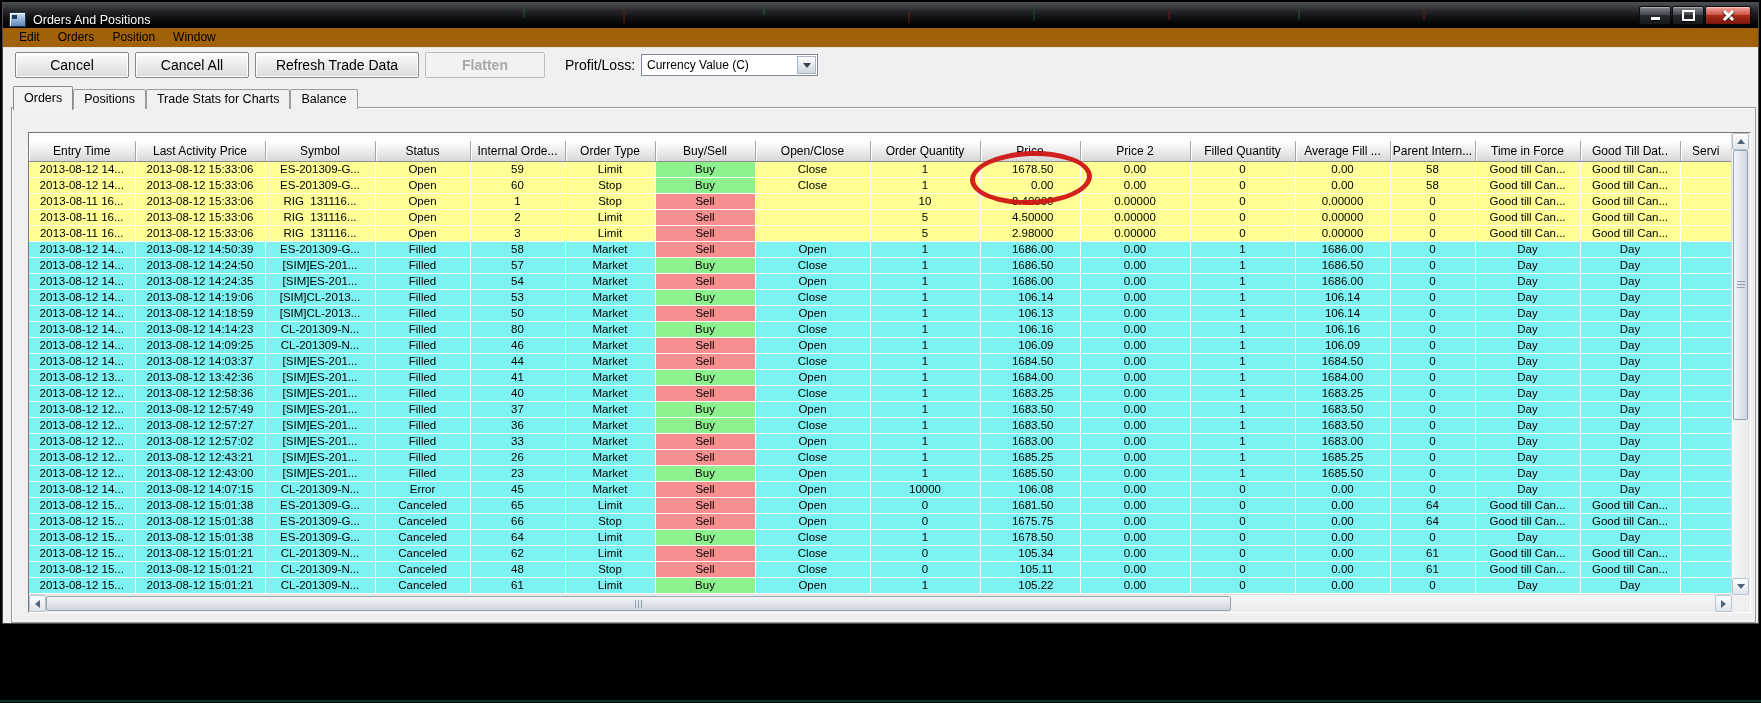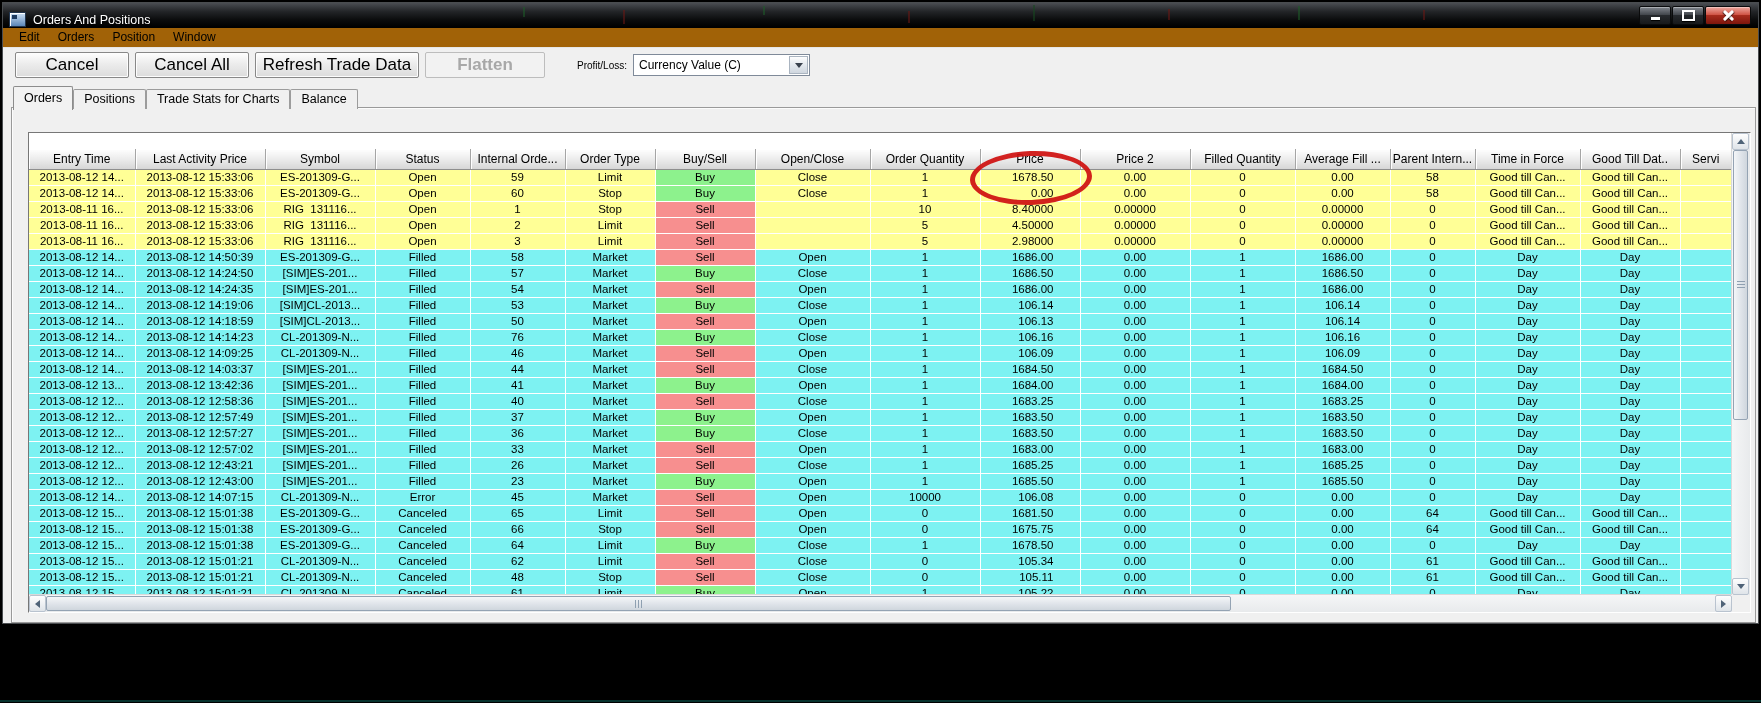--- a/index.html
+++ b/index.html
@@ -50,27 +50,27 @@
   }
   .g-x:before{transform:rotate(45deg);} .g-x:after{transform:rotate(-45deg);}
 
   
   .menubar{height:19px;background:#a16207;display:flex;align-items:center;padding-left:7px;border-bottom:1px solid #e6e6e6;}
   .menu-item{font-size:12px;padding:2px 9px 3px 9px;color:#000;}
 
   
   .toolbar{height:34px;display:flex;align-items:center;padding-left:12px;}
   .tbtn{
-    height:24px;margin-right:6px;padding:0 15px;font-size:17px;color:#000;
+    height:24px;margin-right:6px;padding:0 15px;font-size:14px;color:#000;
     background:linear-gradient(#fefefe,#ececec 45%,#dcdcdc);
     border:1px solid #888;border-radius:2px;box-shadow:inset 0 0 0 1px #fdfdfd;
     display:flex;align-items:center;justify-content:center;white-space:nowrap;
   }
   .tbtn.disabled{color:#a8a8a8;background:#f2f2f2;border-color:#bdbdbd;box-shadow:none;}
-  .pl-label{margin:0 6px 0 26px;font-size:10px;}
+  .pl-label{margin:0 6px 0 14px;font-size:14px;}
   .combo{
     width:170px;height:20px;background:#fff;border:1px solid #7f8a99;
     position:relative;display:flex;align-items:center;font-size:12px;padding-left:5px;
   }
   .combo-btn{
     position:absolute;right:1px;top:1px;width:17px;height:16px;
     background:linear-gradient(#fdfdfd,#e3e8ee 50%,#d0d7df);
     border:1px solid #aab4c0;display:flex;align-items:center;justify-content:center;
   }
   .tri-down{width:0;height:0;border-left:4px solid transparent;border-right:4px solid transparent;border-top:5px solid #39414d;}
@@ -86,21 +86,21 @@
 
   
   .tabpanel{
     position:absolute;left:8px;top:104px;width:1743px;height:514px;
     border:1px solid #9a9a9a;background:#f0f0f0;box-shadow:inset 1px 1px 0 #fcfcfc;
   }
   .grid{
     position:absolute;left:16px;top:24px;width:1721px;height:479px;
     background:#fff;border:1px solid #777;border-right-color:#fff;border-bottom-color:#fff;
   }
-  .viewport{position:absolute;left:0;top:16px;width:1703px;height:462px;overflow:hidden;background:#fff;}
+  .viewport{position:absolute;left:0;top:8px;width:1703px;height:462px;overflow:hidden;background:#fff;}
   table{border-collapse:collapse;table-layout:fixed;width:1703px;}
   th{
     height:20px;font-weight:normal;font-size:12px;text-align:center;
     background:linear-gradient(#ffffff,#eaeaea 55%,#d6d6d6);
     border-right:1px solid #a5a5a5;border-bottom:1px solid #8e8e8e;
     box-shadow:inset 1px 1px 0 #fff;
     white-space:nowrap;overflow:hidden;padding:0 2px;
   }
   td{
     height:15px;line-height:15px;font-size:11.5px;text-align:center;
@@ -445,21 +445,21 @@
                 <td>0</td>
                 <td>Day</td>
                 <td>Day</td>
                 <td></td>
               </tr>
               <tr class="band-done">
                 <td>2013-08-12 14...</td>
                 <td>2013-08-12 14:14:23</td>
                 <td>CL-201309-N...</td>
                 <td>Filled</td>
-                <td>76</td>
+                <td>80</td>
                 <td>Market</td>
                 <td class="buy">Buy</td>
                 <td>Close</td>
                 <td>1</td>
                 <td>106.16</td>
                 <td>0.00</td>
                 <td>1</td>
                 <td>106.16</td>
                 <td>0</td>
                 <td>Day</td>

